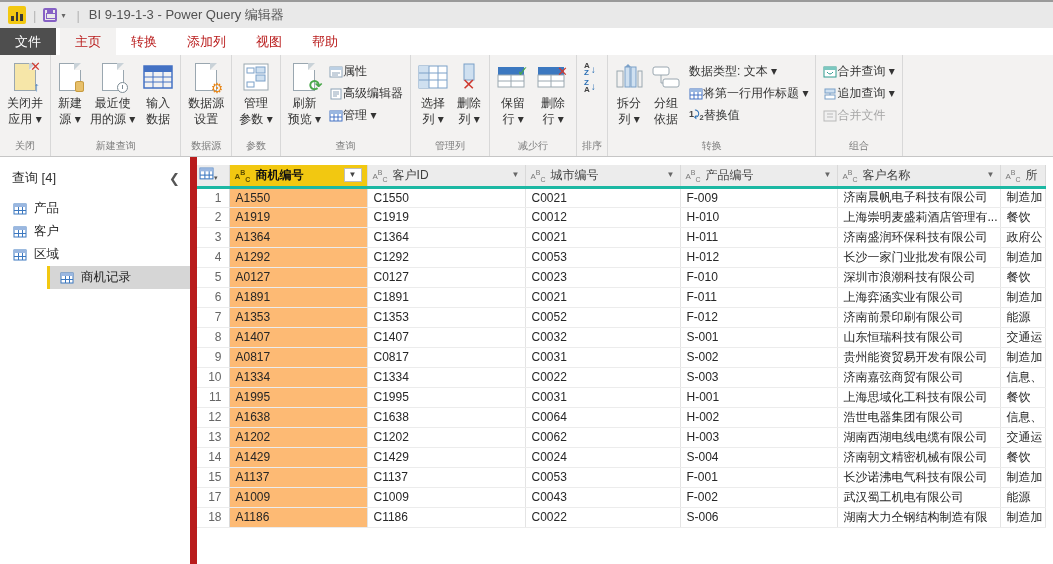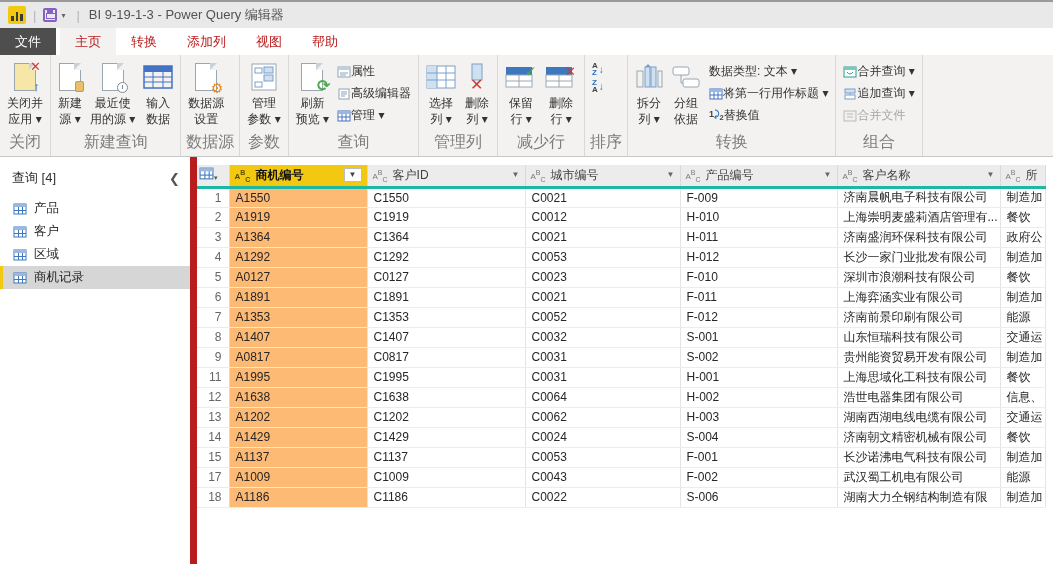--- a/index.html
+++ b/index.html
@@ -24,21 +24,21 @@
   .menubar { height:27px; background:#ffffff; display:flex; align-items:stretch; font-size:13px; }
   .mtab { padding:5px 15px; color:#b91c1c; display:flex; align-items:center; cursor:default; }
   .mtab.file { background:#4e4e4e; color:#fff; margin-right:4px; }
   .mtab.active { background:#f3f2f1; }
 
   
   .ribbon { height:102px; background:#f3f2f1; border-bottom:1px solid #c6c6c6;
     display:flex; align-items:stretch; }
   .rgroup { display:flex; flex-direction:column; border-right:1px solid #d8d8d8; padding:1px 3px 0; }
   .rbody { flex:1; display:flex; align-items:flex-start; }
-  .rlabel { text-align:center; font-size:16px; color:#7d7d7d; padding:1px 2px 3px; white-space:nowrap; }
+  .rlabel { text-align:center; font-size:10px; color:#7d7d7d; padding:1px 2px 3px; white-space:nowrap; }
   .bigbtn { display:flex; flex-direction:column; align-items:center; padding:3px 4px 0;
     font-size:12px; color:#333; text-align:center; line-height:1.3; white-space:nowrap; }
   .bigbtn .bicon { height:36px; display:flex; align-items:center; justify-content:center; margin-bottom:1px; }
   .smallstack { display:flex; flex-direction:column; gap:5px; padding:7px 4px 0 4px; }
   .smallbtn { display:flex; align-items:center; font-size:12px; color:#333; white-space:nowrap; }
   .smallbtn.disabled { color:#a6a6a6; }
   .sicon { width:14px; height:12px; flex:0 0 auto; }
 
   
   .i-doc { width:22px; height:28px; background:#fff; border:1px solid #9aa7b0; position:relative; }
@@ -61,21 +61,21 @@
   .repl12 .arrow { color:#2b6fb4; }
 
   
   .content { display:flex; height:407px; background:#fff; }
   .sidebar { width:197px; flex:0 0 197px; border-right:7px solid #b91c1c; padding-top:8px; font-size:13px; }
   .sb-header { display:flex; justify-content:space-between; align-items:center;
     padding:4px 10px 10px 12px; color:#333; }
   .sb-collapse { color:#555; font-size:13px; font-weight:bold; }
   .sb-item { display:flex; align-items:center; gap:7px; height:23px; padding-left:10px;
     border-left:3px solid transparent; color:#262626; font-size:12.5px; }
-  .sb-item.selected { background:#d6d6d6; border-left-color:#f2c811; }
+  .sb-item.selected { background:#d6d6d6; border-left-color:#f2c811;margin-left:47px; }
 
   .tablewrap { flex:1; padding-top:8px; overflow:hidden; }
   table { border-collapse:collapse; table-layout:fixed; width:848px; font-size:12px; }
   th { height:22px; background:#ececec; border-right:1px solid #d9d9d9;
     border-bottom:3px solid #1cb8a3; text-align:left; padding:0 5px; font-weight:normal;
     color:#3f3f3f; white-space:nowrap; overflow:hidden; }
   th.rownum-h { border-bottom:3px solid #1cb8a3; }
   th.sel { background:#f2c811; color:#111; font-weight:bold; }
   .abc { font-size:8px; color:#777; margin-right:5px; letter-spacing:0; }
   .abc sup { font-size:7px; } .abc sub { font-size:7px; }
@@ -574,20 +574,29 @@
           <tr>
             <td class="rownum">9</td>
             <td class="selcol">A0817</td>
             <td class="">C0817</td>
             <td class="">C0031</td>
             <td class="">S-002</td>
             <td class="">贵州能资贸易开发有限公司</td>
             <td class="">制造加</td>
           </tr>
           <tr>
+            <td class="rownum">10</td>
+            <td class="selcol">A1334</td>
+            <td class="">C1334</td>
+            <td class="">C0022</td>
+            <td class="">S-003</td>
+            <td class="">济南嘉弦商贸有限公司</td>
+            <td class="">信息、</td>
+          </tr>
+          <tr>
             <td class="rownum">11</td>
             <td class="selcol">A1995</td>
             <td class="">C1995</td>
             <td class="">C0031</td>
             <td class="">H-001</td>
             <td class="">上海思域化工科技有限公司</td>
             <td class="">餐饮</td>
           </tr>
           <tr>
             <td class="rownum">12</td>

